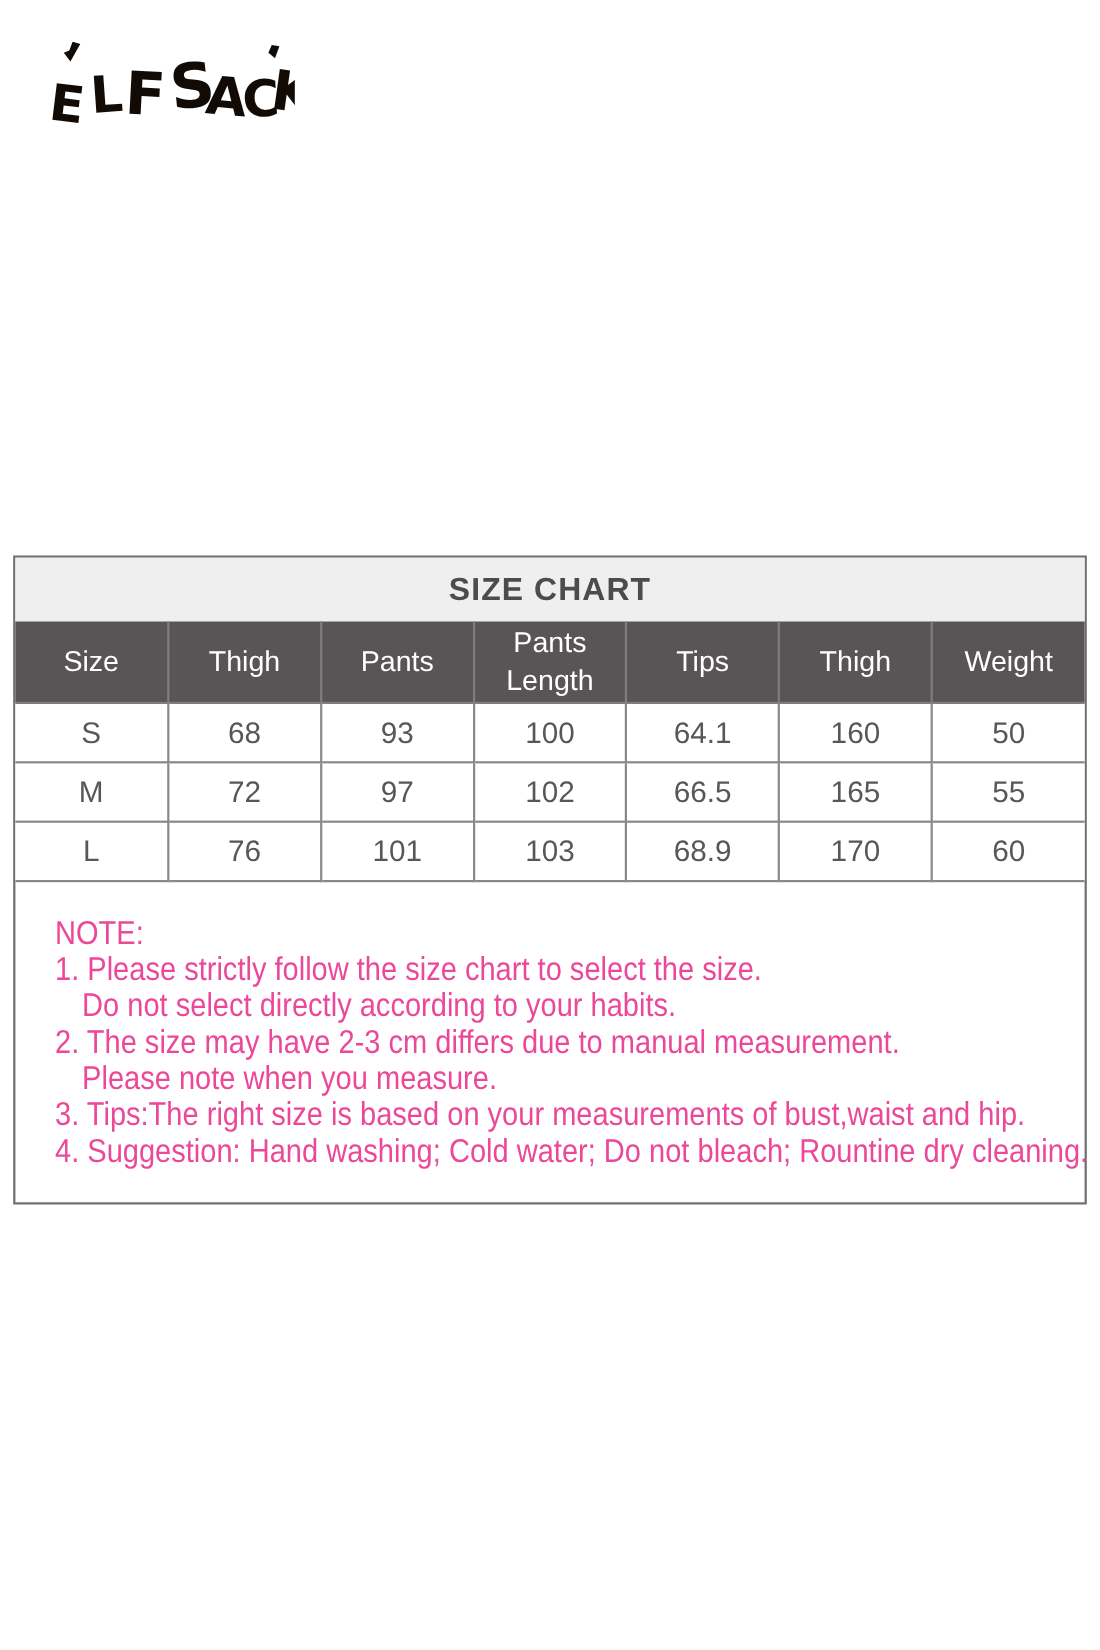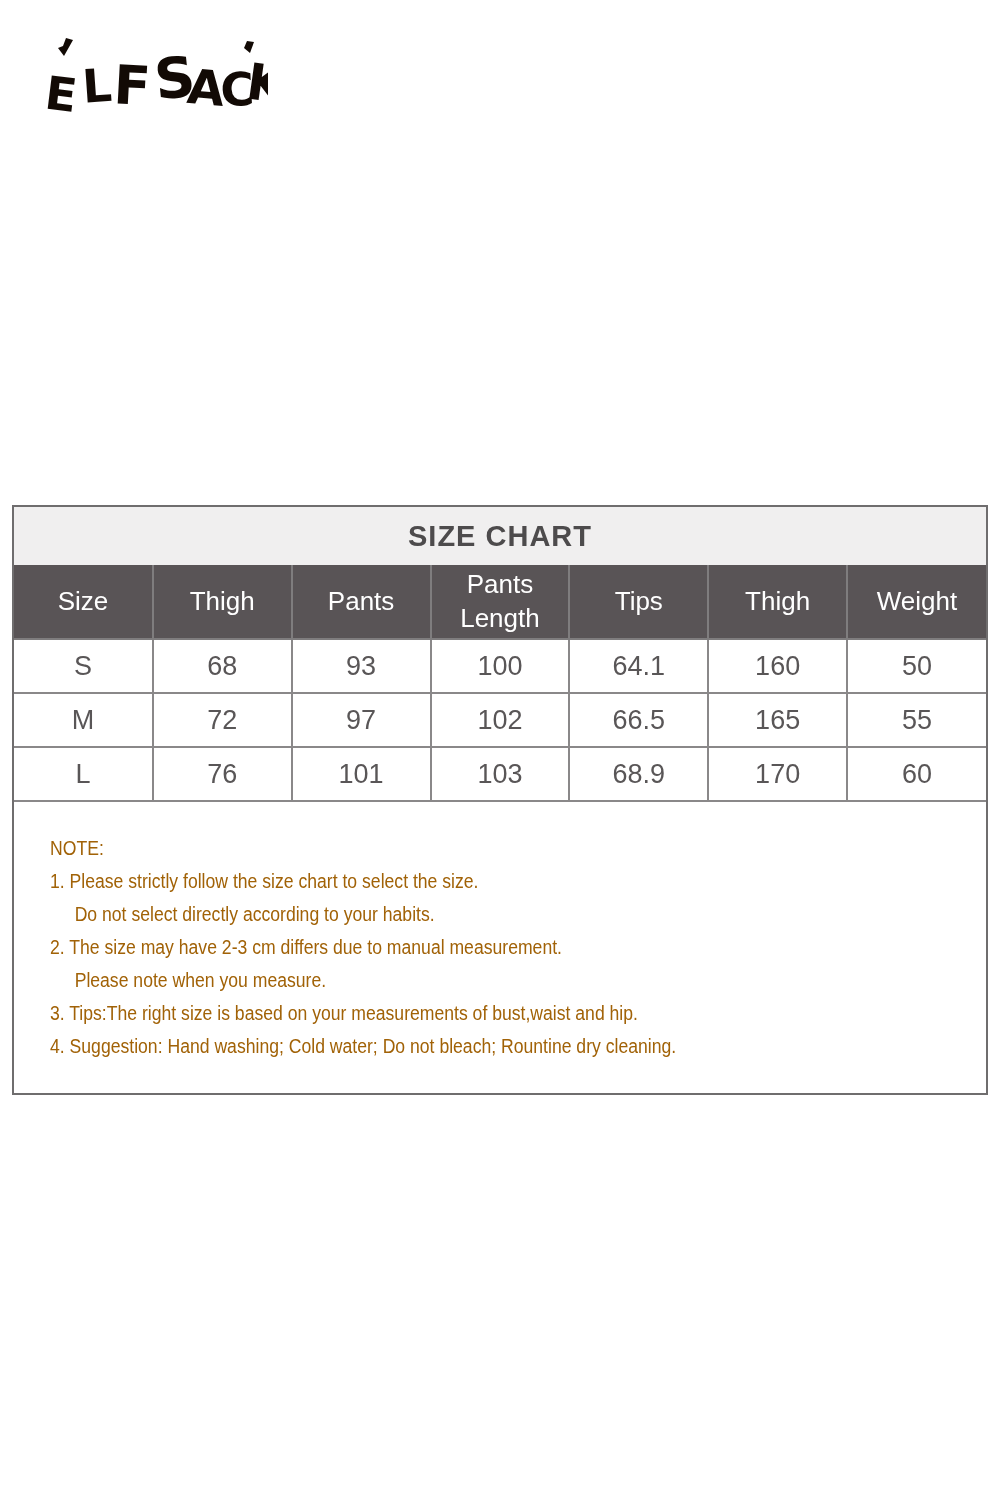--- a/index.html
+++ b/index.html
@@ -63,22 +63,22 @@
     text-align: center;
     vertical-align: middle;
     border: 2px solid #8a8889;
     background: #ffffff;
   }
   table.size-table th:first-child, table.size-table td:first-child { border-left: none; }
   table.size-table th:last-child,  table.size-table td:last-child  { border-right: none; }
   
   .notes {
     padding: 30px 18px 0 36px;
-    font-size: 20px;
-    color: #a16207;
+    font-size: 30px;
+    color: #ec4899;
   }
   .note-line {
     line-height: 33px;
     white-space: nowrap;
     transform: scaleX(0.88);
     transform-origin: 0 50%;
   }
   .note-line.indent { padding-left: 28px; }
 </style>
 </head>

